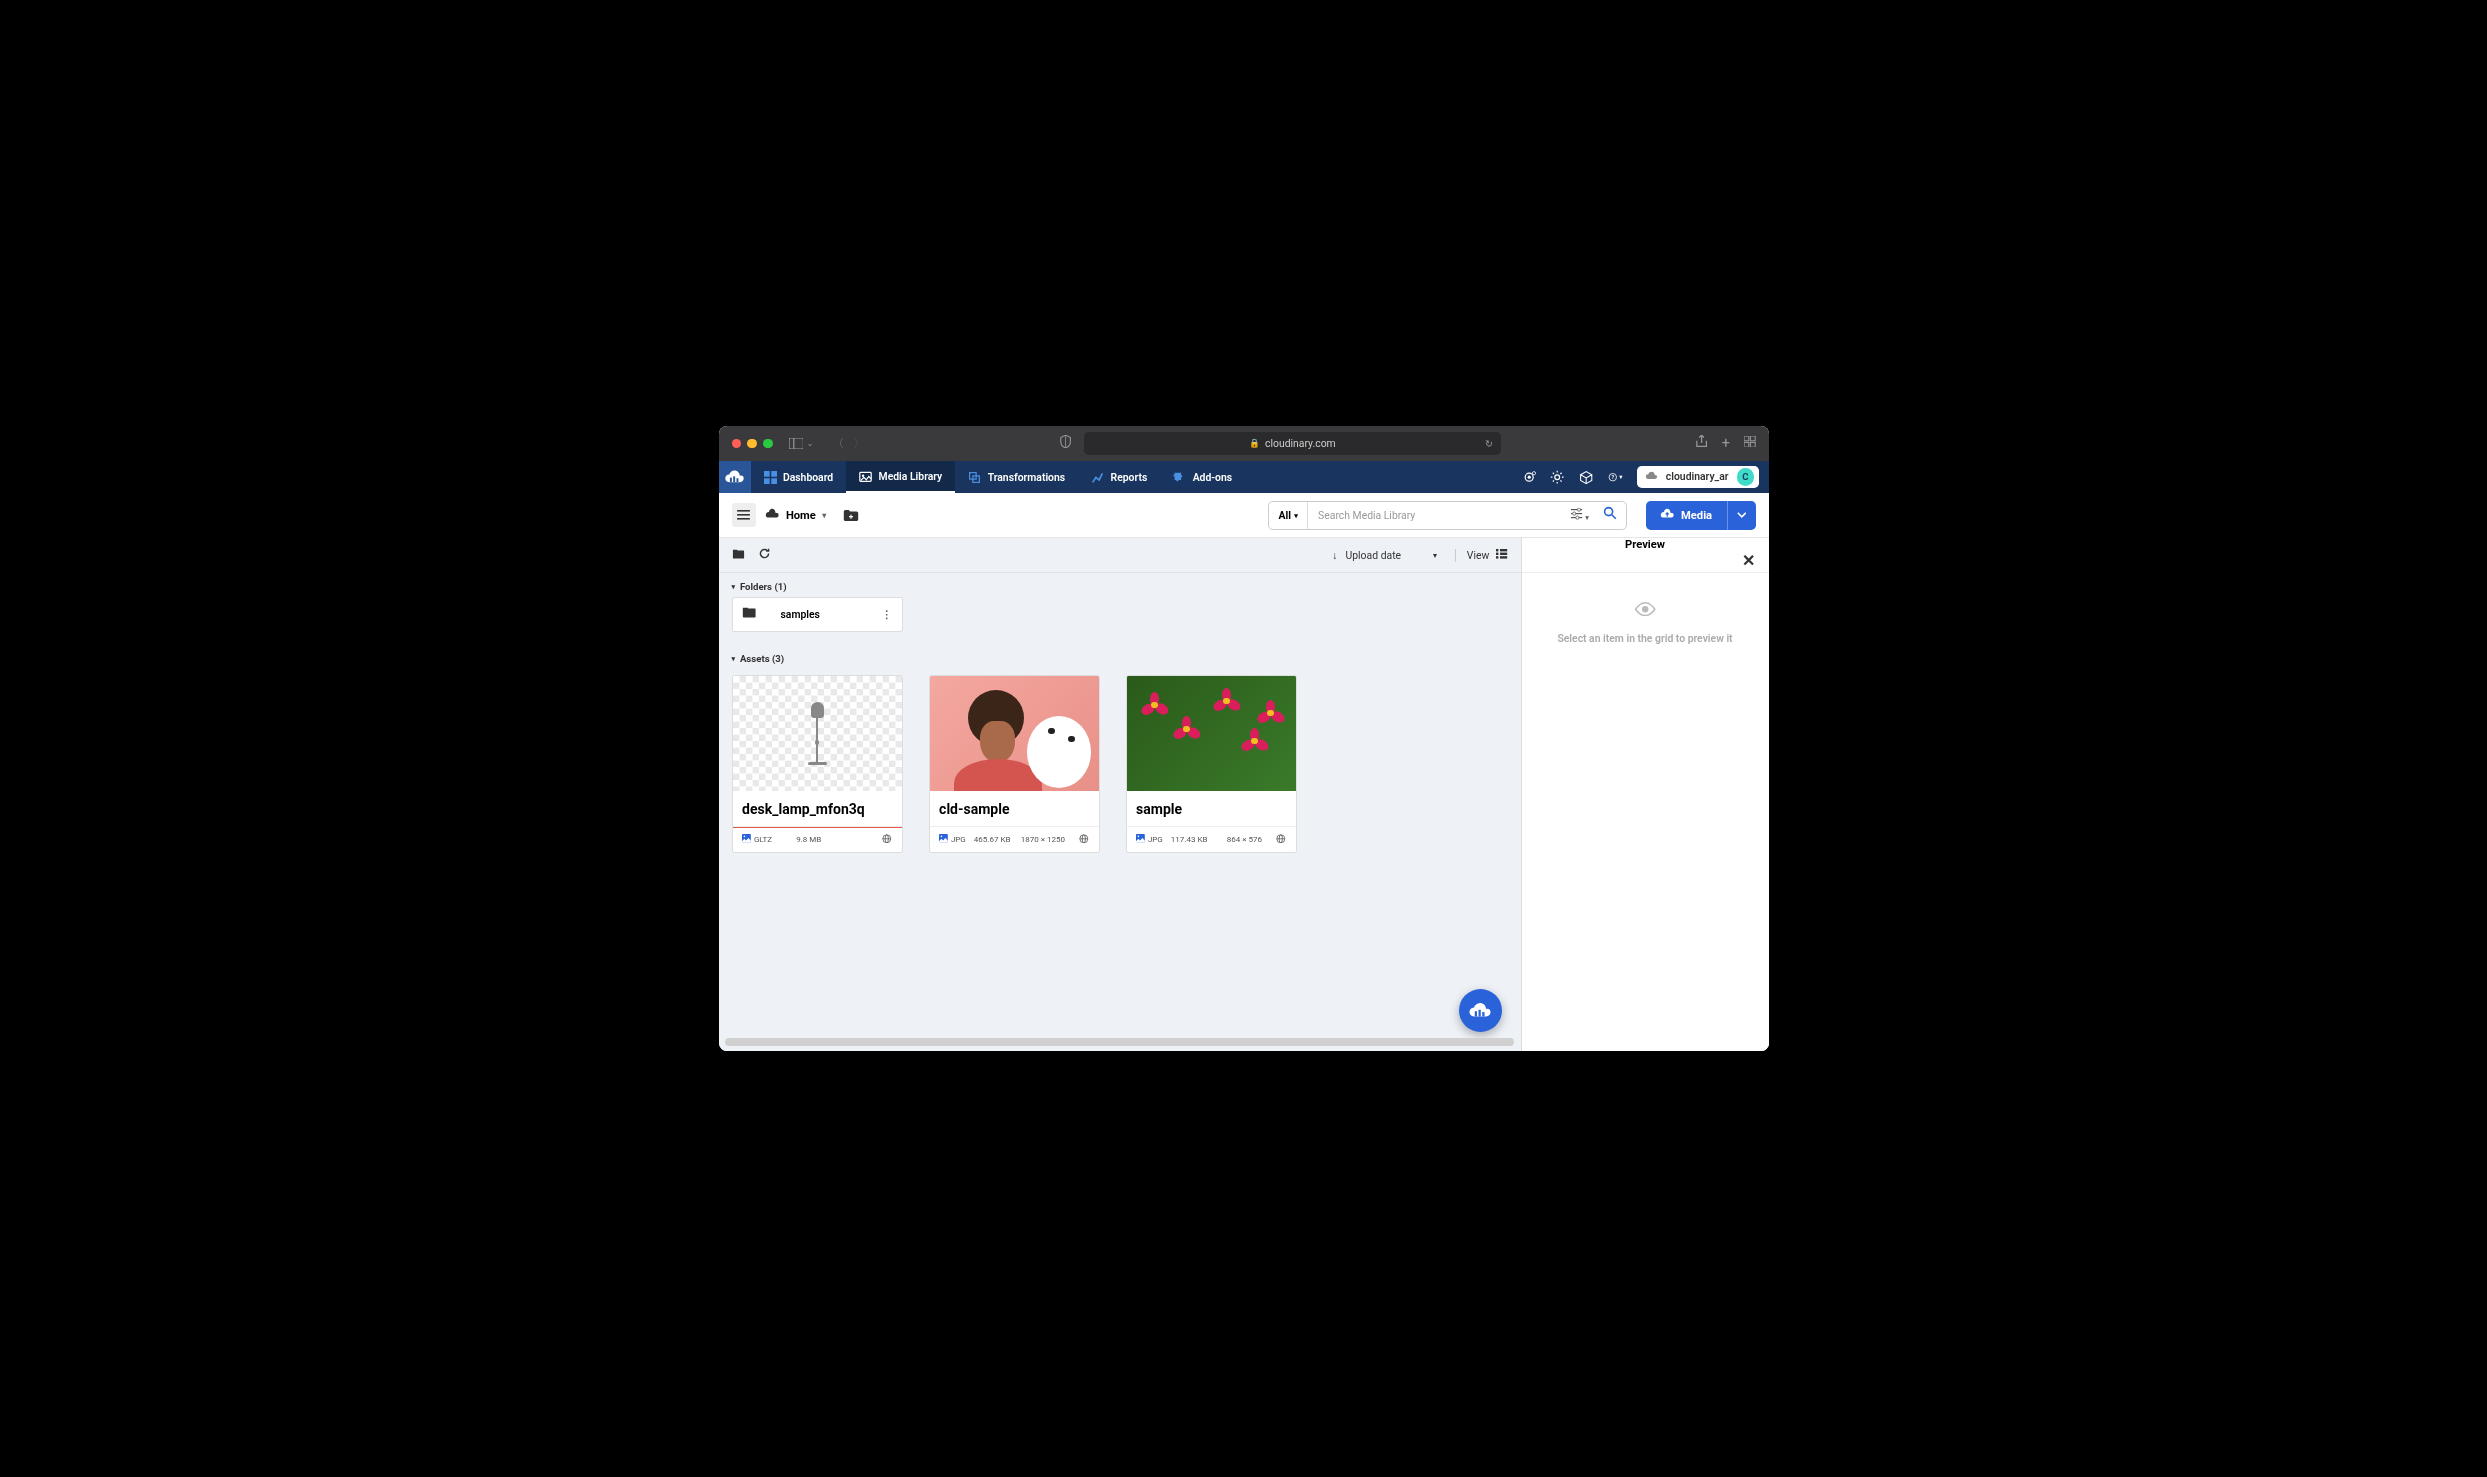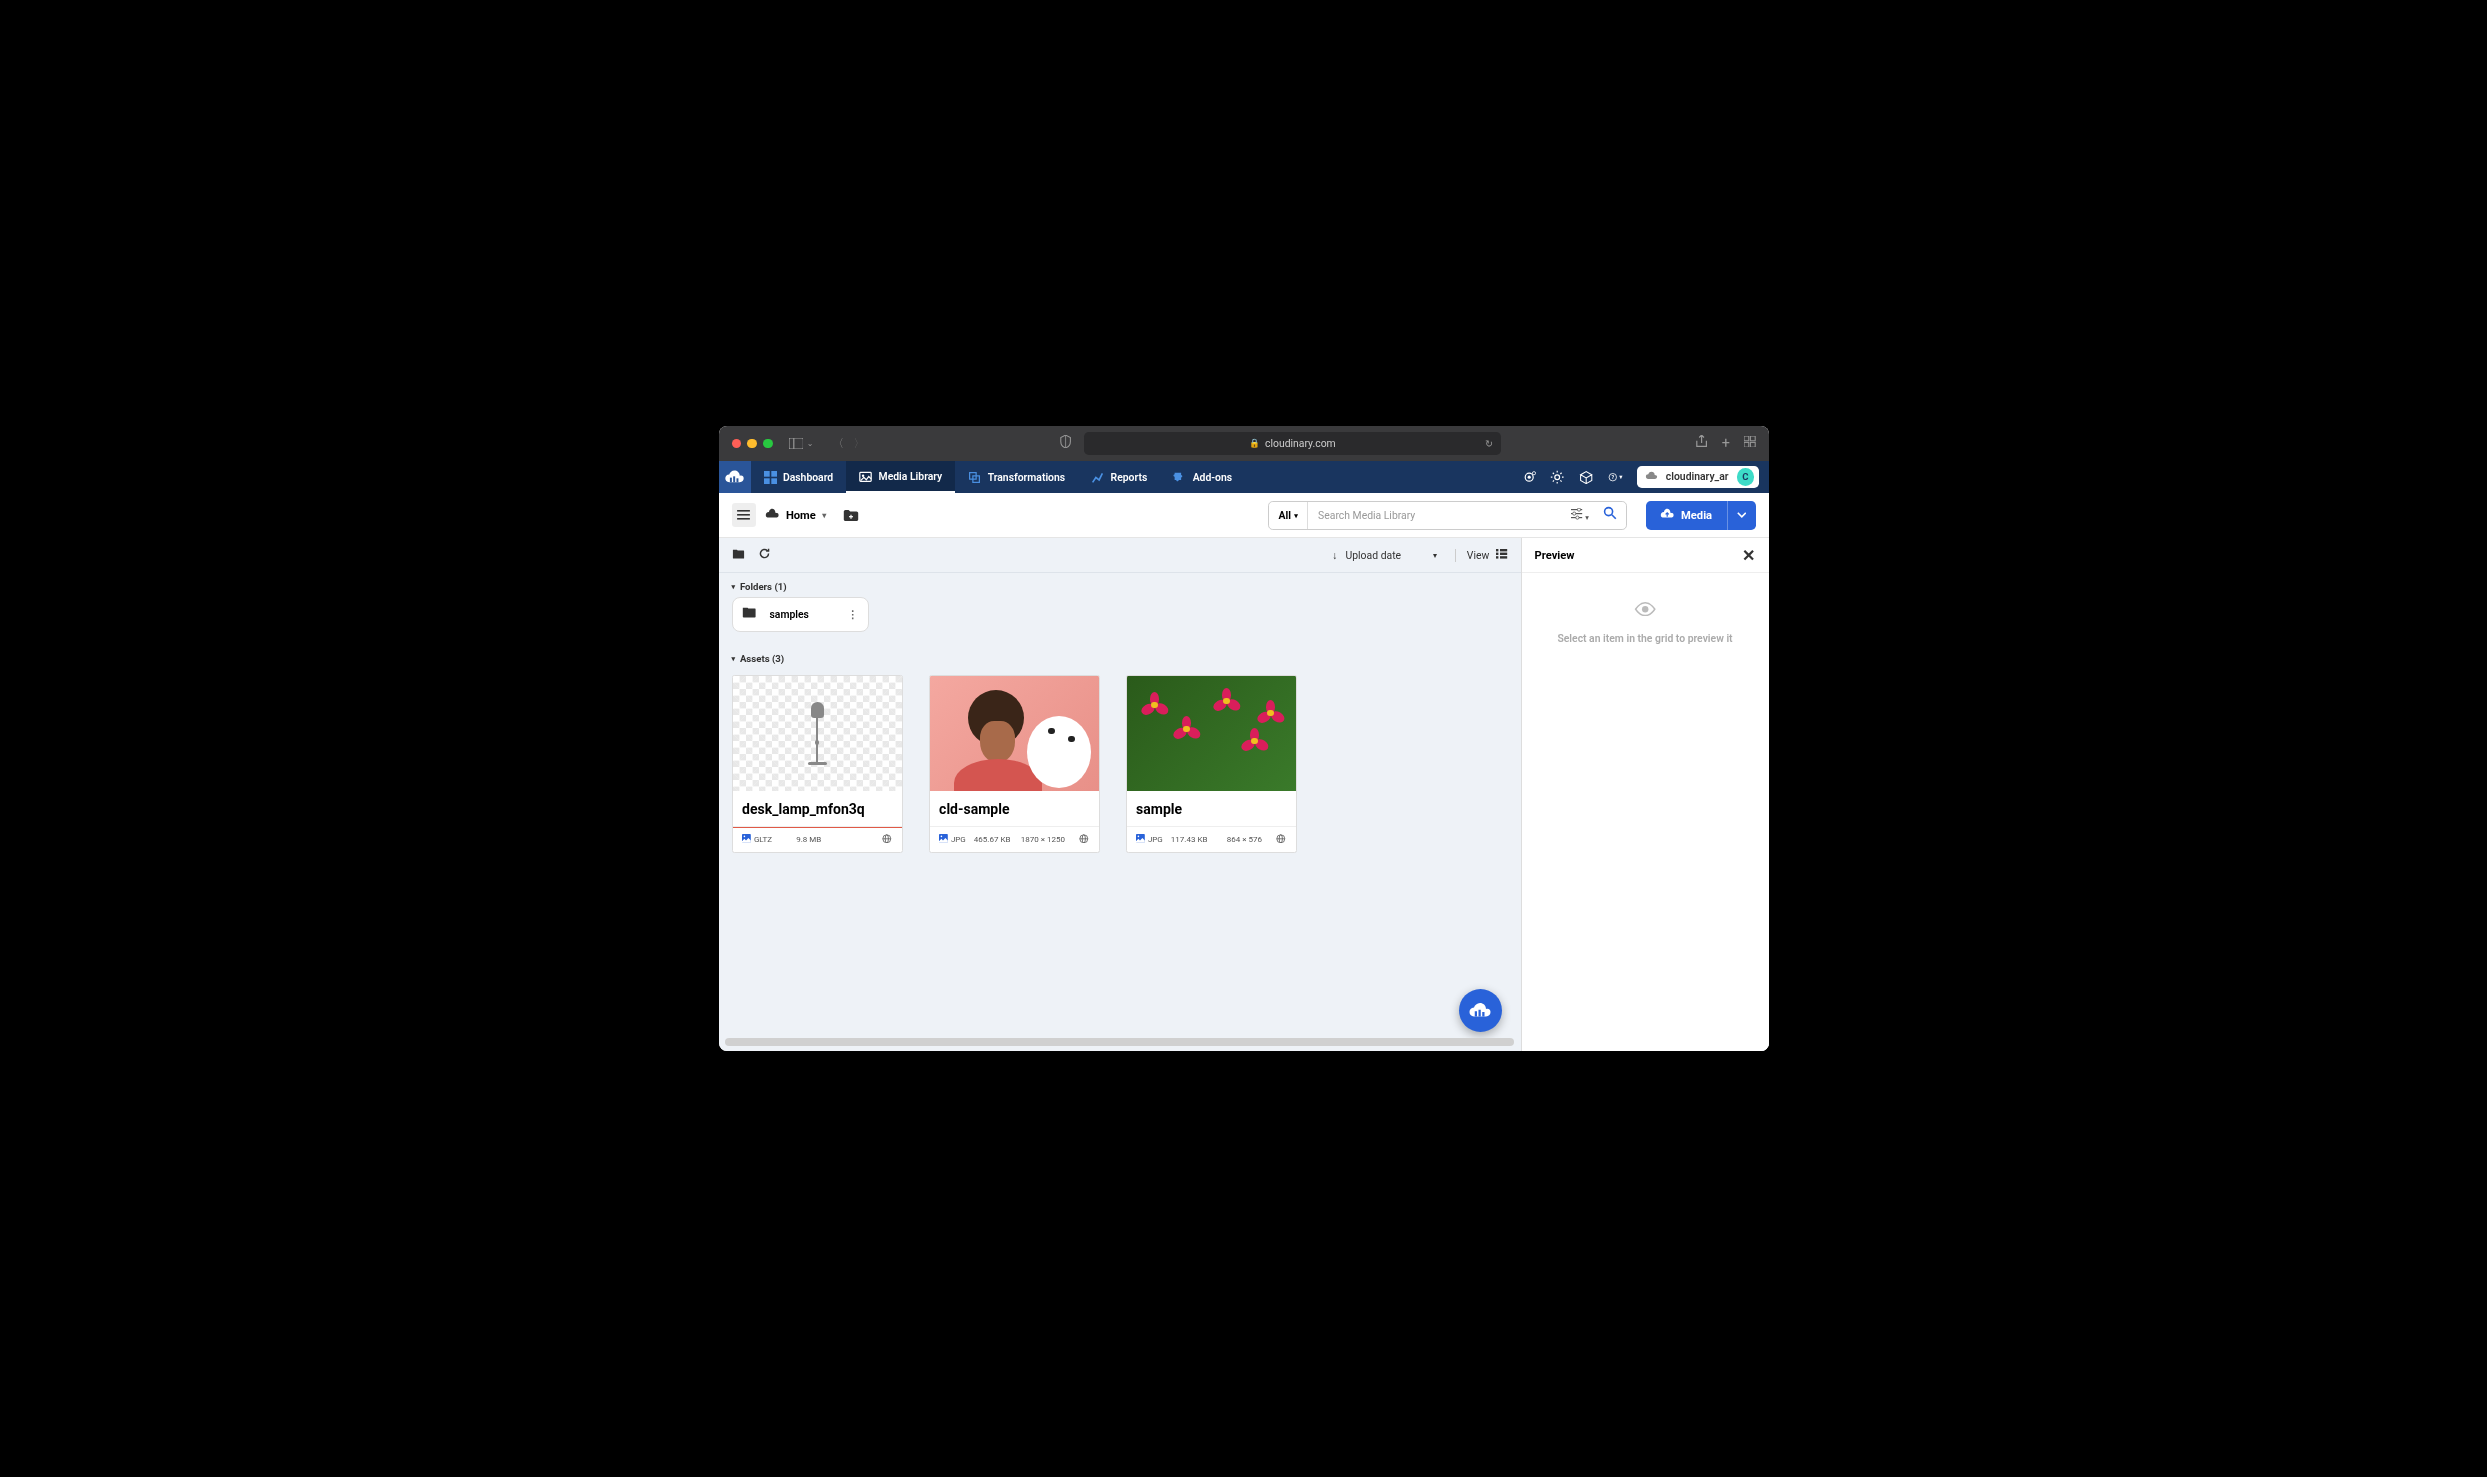--- a/index.html
+++ b/index.html
@@ -54,41 +54,41 @@
 .content { display: flex; height: 513px; background: #eef2f7; }
 .main { flex: 1; overflow: auto; position:relative; }
 .actionbar { height: 35px; background: #eef2f7; display: flex; align-items: center; padding: 0 13px; gap: 13px; border-bottom: 0.8px solid #dde3ea; }
 .actionbar .ic { color: #333; cursor: pointer; }
 .actionbar-right { margin-left: auto; display: flex; align-items: center; gap: 11.2px; font-size: 10.4px; color: #333; }
 .sort-sel { display: flex; align-items: center; gap: 8px; cursor:pointer; padding: 3.2px 6.4px; }
 .view-sel { display: flex; align-items: center; gap: 7px; border-left: 0.8px solid #ccc; padding-left: 11.2px; cursor:pointer;}
 
 .section-hdr { padding: 8px 13px 4.8px; font-size: 9.6px; font-weight: 700; color: #333; display:flex; align-items:center; gap:4.8px;}
 .folders { display: flex; gap: 13px; padding: 0 13px 13px; }
-.folder-card { background: #fff; border: 0.8px solid #ddd; border-radius: 8px; width: 137px; height: 35px; display: flex; align-items: center; padding: 0 9.6px; gap: 13px; font-size: 10.4px; font-weight: 600; position: relative; cursor:pointer;}
+.folder-card { background: #fff; border: 0.8px solid #ddd; border-radius: 2px; width: 171px; height: 35px; display: flex; align-items: center; padding: 0 9.6px; gap: 24px; font-size: 10.4px; font-weight: 600; position: relative; cursor:pointer;}
 .folder-card .more { margin-left: auto; color: #666; cursor:pointer; }
 
 .assets { display: flex; gap: 26px; padding: 6.4px 13px 32px; flex-wrap: wrap; }
 .asset-card { width: 171px; background: #fff; border: 0.8px solid #ddd; border-radius: 2.4px; overflow: hidden; }
 .thumb { height: 115px; background: #ddd; position: relative; }
 .checker { background-image: linear-gradient(45deg,#e8e8e8 25%,transparent 25%),linear-gradient(-45deg,#e8e8e8 25%,transparent 25%),linear-gradient(45deg,transparent 75%,#e8e8e8 75%),linear-gradient(-45deg,transparent 75%,#e8e8e8 75%); background-size:13px 13px; background-position:0 0,0 6.4px,6.4px -6.4px,-6.4px 0; background-color:#fff; display:flex; align-items:center; justify-content:center;}
 .thumb-woman { background: linear-gradient(135deg,#f4a8a0 0%,#e89088 100%); position:relative; overflow:hidden;}
 .thumb-flowers { background: linear-gradient(135deg,#2a5a1a 0%,#3a7a2a 100%); position:relative; overflow:hidden;}
 .asset-name { padding: 9.6px; font-size: 14px; font-weight: 700; border-bottom: 0.8px solid #eee; }
 .asset-name.highlight { outline: 1.6px solid #e05a47; outline-offset: -0.8px; }
 .asset-meta { display: flex; align-items: center; padding: 6.4px 9.6px; font-size: 8px; color: #555; gap: 8px; }
 .asset-meta .fmt { display:flex; align-items:center; gap:3px; }
 .asset-meta .sz { }
 .asset-meta .dim { margin-left: auto; margin-right: 6.4px; }
 .asset-meta .globe { margin-left: auto; }
 .asset-card:first-child .asset-meta .sz { margin-left: 16px; }
 
 
 .preview { width: 248px; background: #fff; border-left: 0.8px solid #ddd; display: flex; flex-direction: column; }
-.preview-hdr { height: 35px; display: flex; align-items: center; padding: 0 13px; font-weight: 700; font-size: 11.2px; border-bottom: 0.8px solid #eee; }
+.preview-hdr { height: 35px; display: flex; align-items: center; padding: 0 13px; font-weight: 700; font-size: 11.2px; border-bottom: 0.8px solid #eee; flex-direction: column; }
 .preview-hdr .close { margin-left: auto; cursor:pointer; font-size: 16px; color:#333; }
 .preview-empty { flex: 1; display: flex; flex-direction: column; align-items: center; padding-top: 29px; color: #aaa; font-size: 10.4px; gap: 13px; font-weight:600;}
 .eye-icon { width: 22.4px; height: 14.4px; }
 
 
 .fab { position: absolute; right: 19px; bottom: 19px; width: 43px; height: 43px; border-radius: 50%; background: #2962d9; display: flex; align-items: center; justify-content: center; cursor: pointer; box-shadow: 0 3.2px 9.6px rgba(0,0,0,0.3); }
 
 .scrollbar { height: 8px; background: #d0d0d0; margin: 0 3.2px 3.2px; border-radius: 4px; }
 
 

